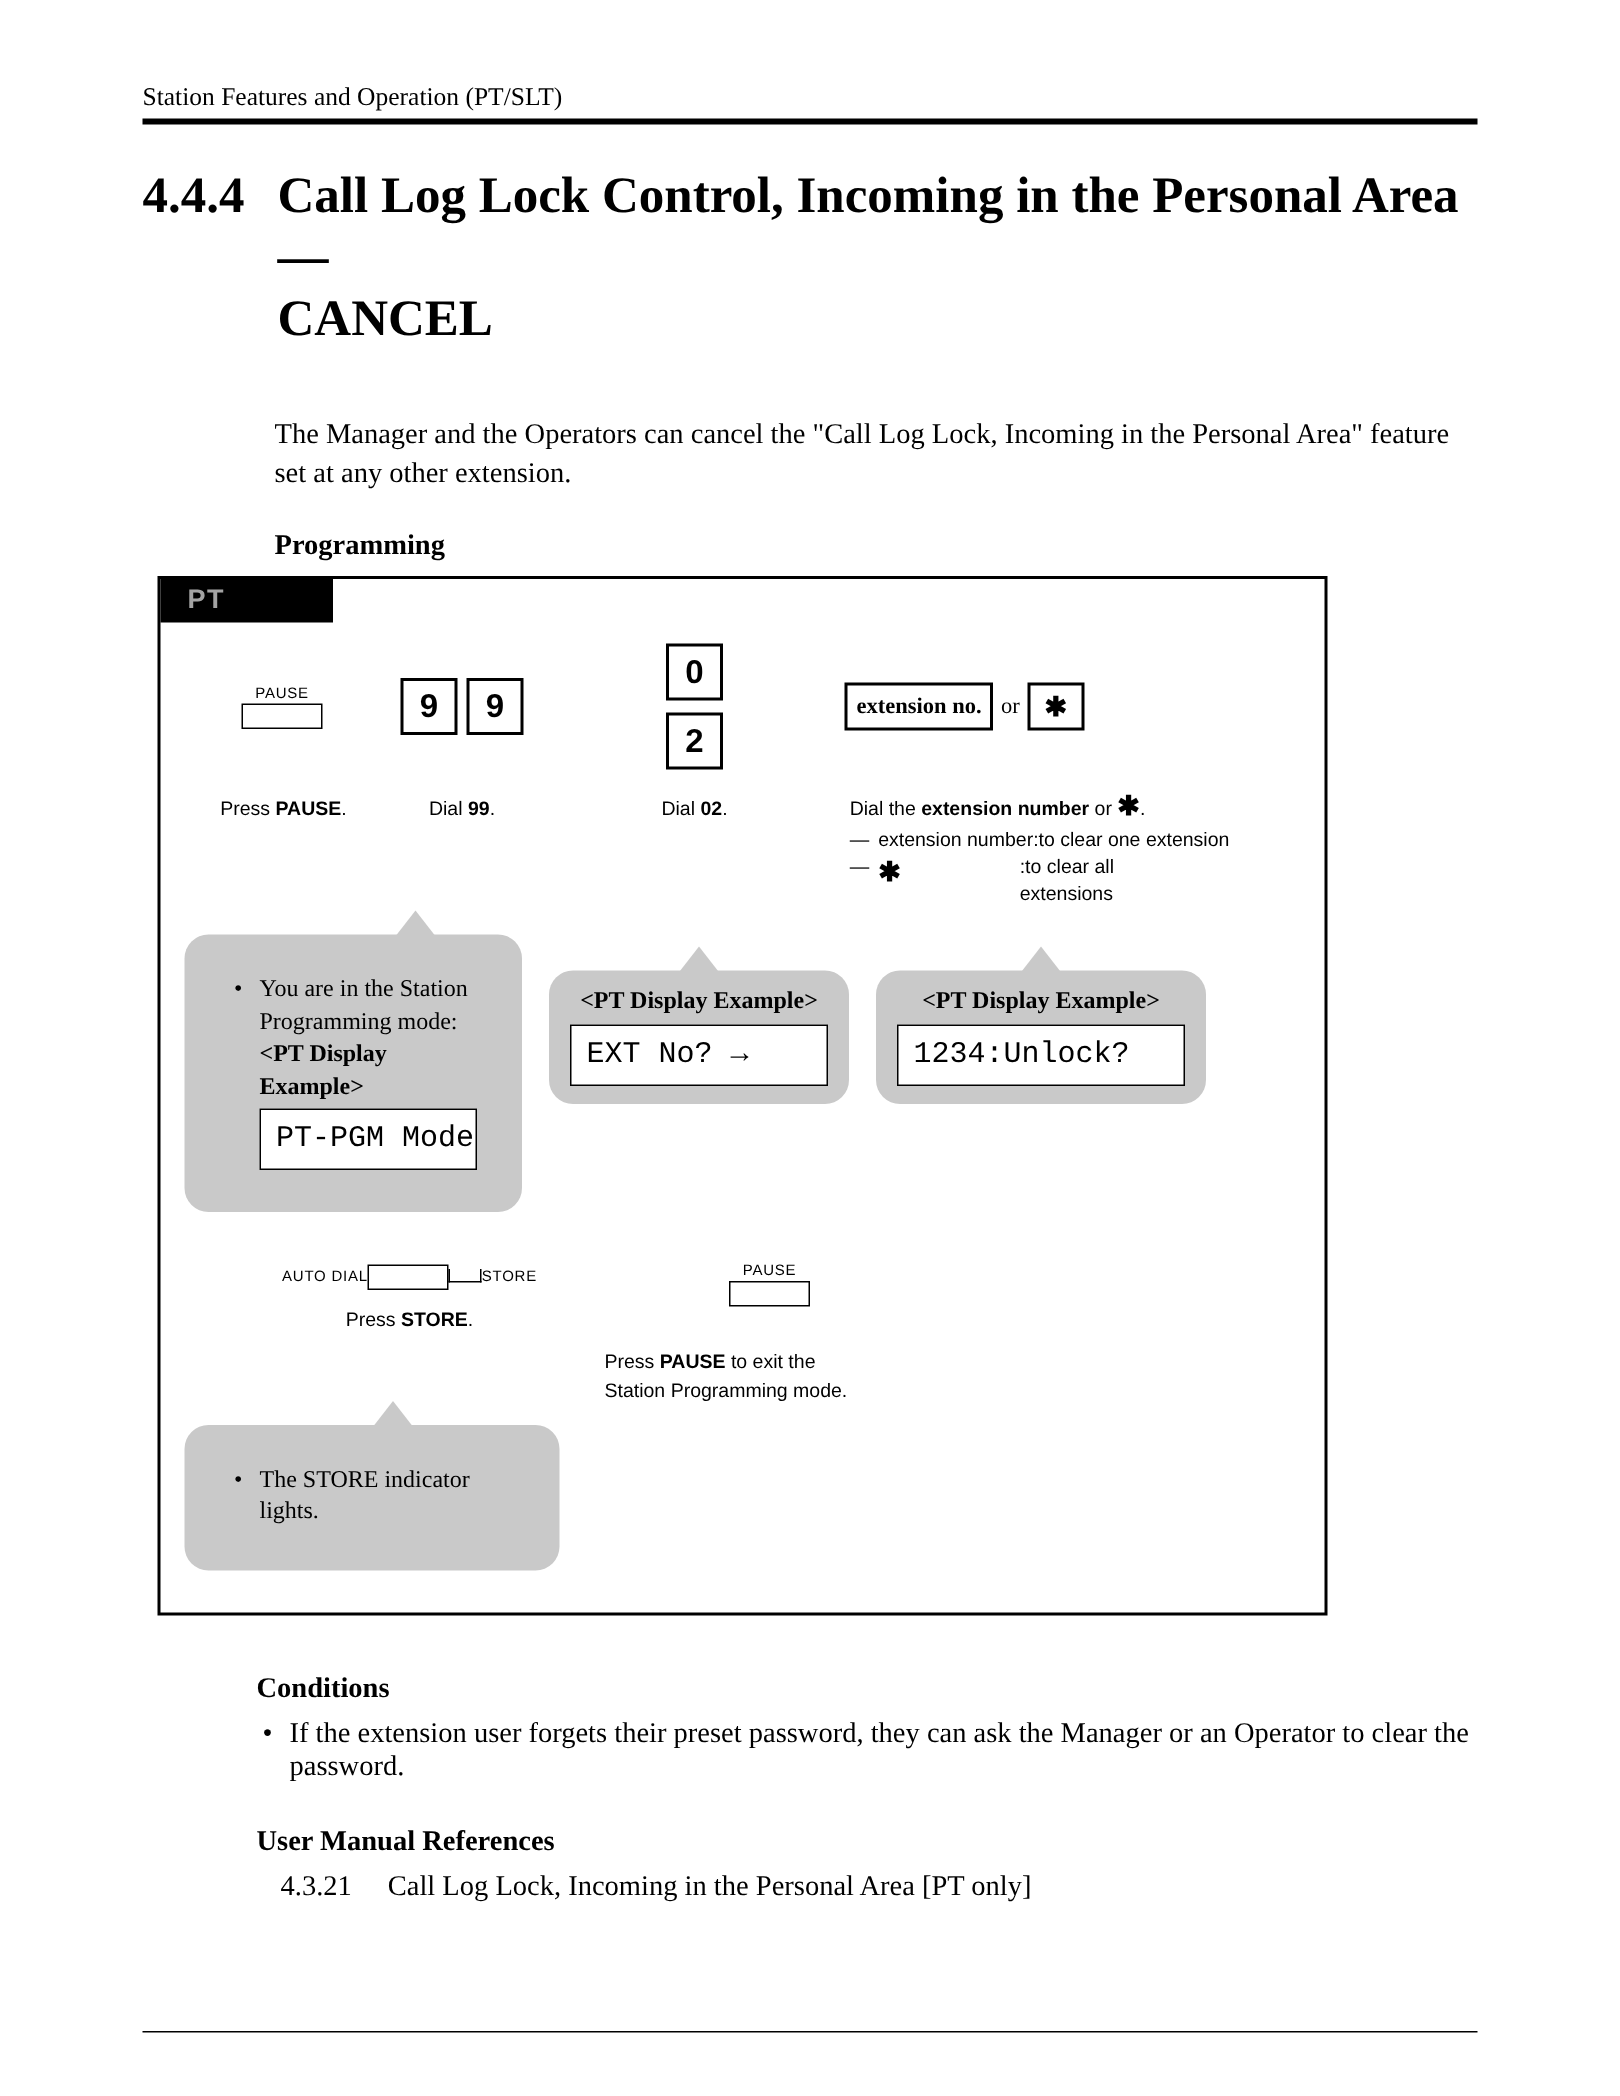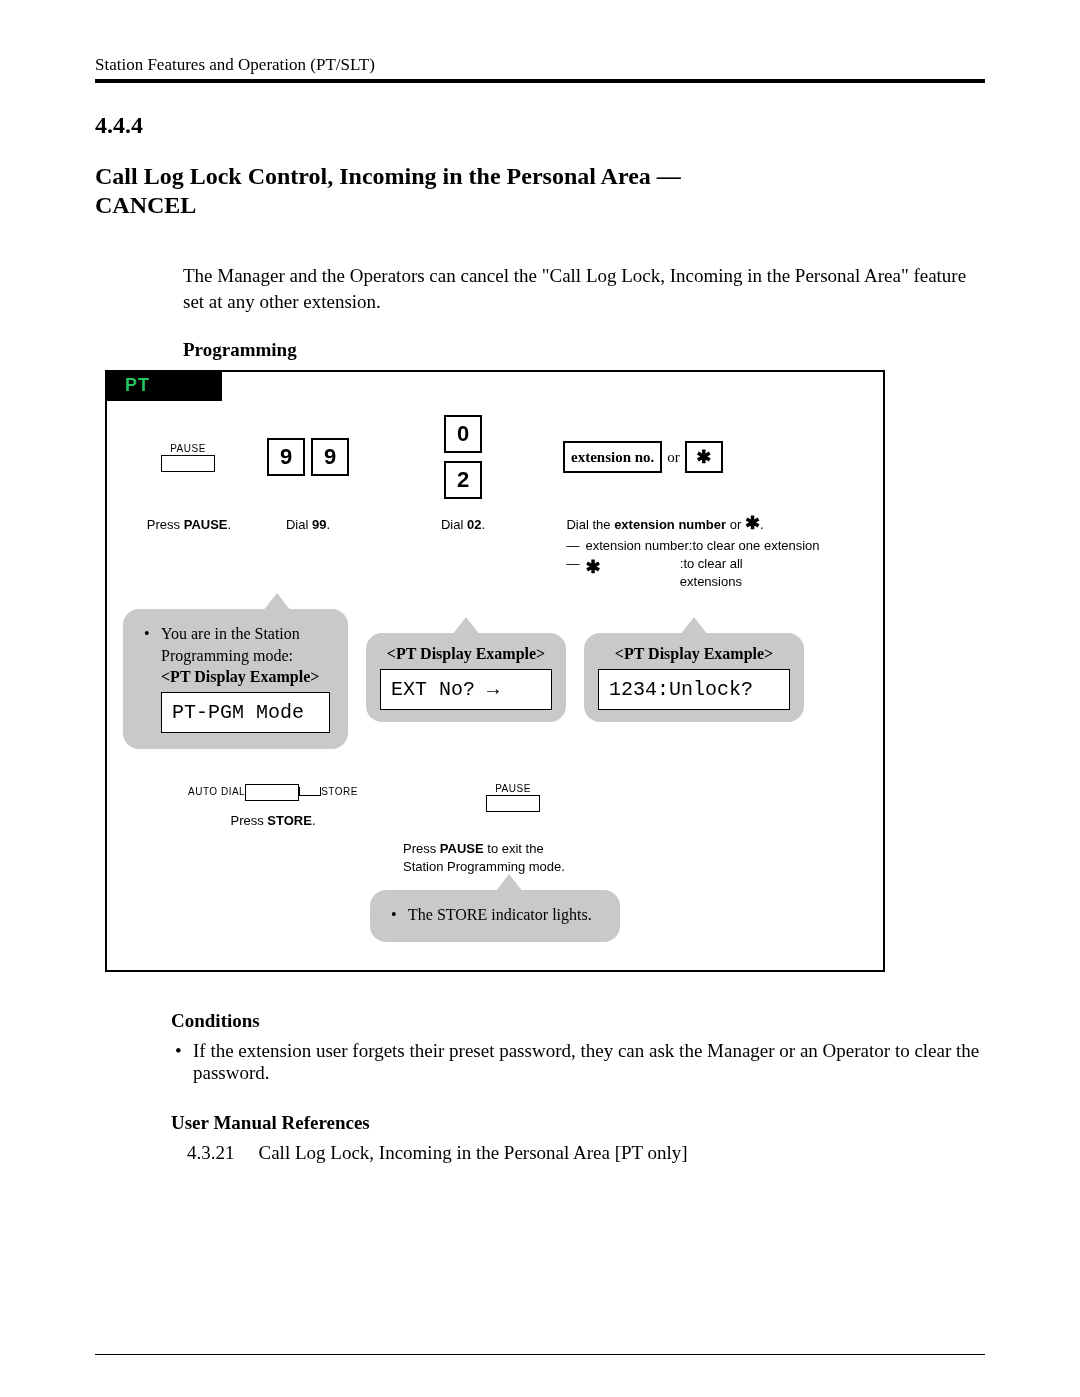--- a/index.html
+++ b/index.html
@@ -26,24 +26,23 @@
   }
   .thin-rule {
     border: none;
     border-top: 1.5px solid #000;
     margin: 0;
   }
   .sec-heading {
     display: flex;
     gap: 22px;
     font-weight: bold;
-    font-size: 24px;
+    font-size: 34px;
     line-height: 1.2;
     margin: 6px 0 24px 0;
-    flex-direction: column;
   }
   .sec-body {
     margin-left: 88px;
     font-size: 19px;
     line-height: 1.35;
     margin-top: 44px;
   }
   .sub-head {
     font-weight: bold;
     font-size: 19px;
@@ -54,21 +53,21 @@
   .diagram-wrap {
     margin: 8px 0 0 10px;
     width: 780px;
     border: 2px solid #000;
     box-sizing: border-box;
     font-family: Arial, Helvetica, sans-serif;
     color: #000;
   }
   .diagram-tab {
     background: #000;
-    color: #22c55e;
+    color: #a3a3a3;
     font-weight: bold;
     font-size: 18px;
     padding: 3px 6px 5px 18px;
     width: 115px;
     box-sizing: border-box;
     letter-spacing: 1px;
   }
   .diagram-inner {
     padding: 14px 16px 28px 16px;
   }
@@ -180,21 +179,21 @@
     font-size: 20px;
     padding: 6px 10px;
     margin-top: 4px;
     white-space: nowrap;
   }
   .bold { font-weight: bold; }
 
   .bullet-list {
     list-style: none;
     padding: 0;
-    margin: 4px;
+    margin: 16px;
   }
   .bullet-list li {
     position: relative;
     padding-left: 20px;
   }
   .bullet-list li::before {
     content: "•";
     position: absolute;
     left: 3px;
     top: 0;
@@ -366,21 +365,21 @@
             <div class="key-rect"></div>
             <div style="height:12px;"></div>
           </div>
           <div class="caption-left" style="margin-top:16px; text-align:left; width:180px; margin-left:-40px;">
             <span>Press </span><span class="bold">PAUSE</span><span> to exit the</span><br>
             <span>Station Programming mode.</span>
           </div>
         </div>
       </div>
 
-      <div class="row" style="margin-top:14px;justify-content:center;">
+      <div class="row" style="margin-top:14px;">
         <div class="callout" style="width:250px;">
           <div class="pointer" style="left:125px;"></div>
           <ul class="bullet-list">
             <li>The STORE indicator lights.</li>
           </ul>
         </div>
       </div>
 
     </div>
   </div>

